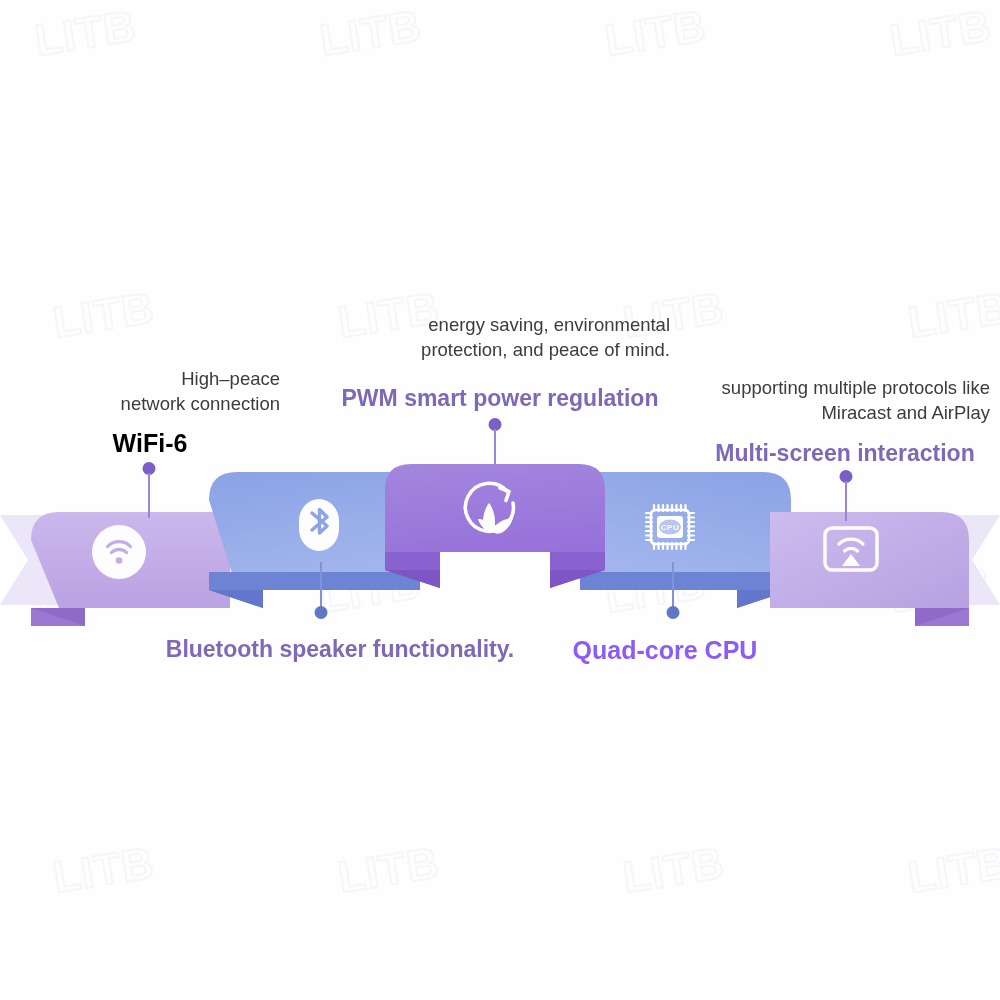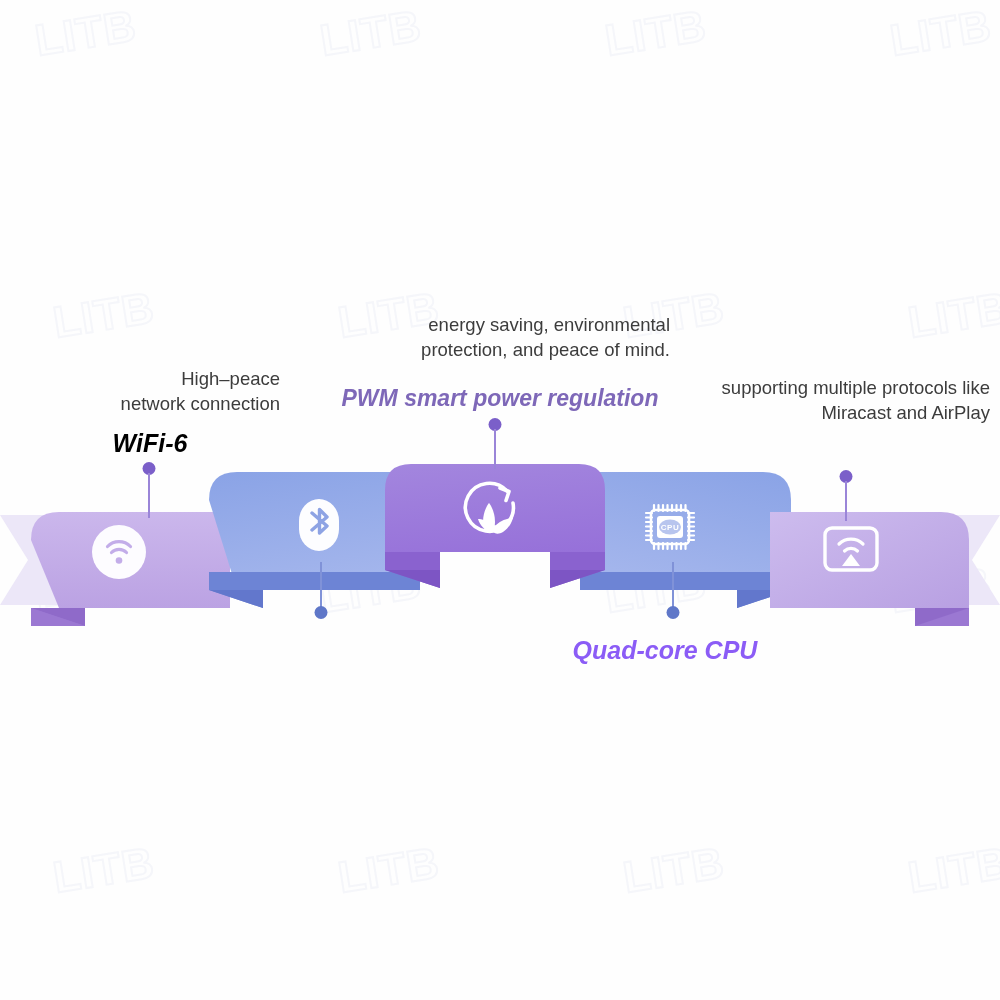--- a/index.html
+++ b/index.html
@@ -60,21 +60,20 @@
     color: #3c3c3c;
     font-size: 18.5px;
     line-height: 25px;
     text-align: right;
   }
   .key {
     position: absolute; z-index: 6;
     font-weight: 700;
     text-align: center;
     white-space: nowrap;
-    font-style: italic;
   }
 
   
   #sub-wifi   { left: 20px;  top: 366px; width: 260px; }
   #key-wifi   { left: 20px;  top: 429px; width: 260px; font-size: 25px; color: #000000; }
 
   #sub-pwm    { left: 330px; top: 312px; width: 340px; }
   #key-pwm    { left: 280px; top: 385px; width: 440px; font-size: 23px; color: #7e68b8; }
 
   #sub-multi  { left: 700px; top: 375px; width: 290px; }
@@ -257,16 +256,18 @@
   <div class="sub" id="sub-pwm">
     <div class="nobr">energy saving, environmental</div>
     <div class="nobr">protection, and peace of mind.</div>
   </div>
   <div class="key" id="key-pwm">PWM smart power regulation</div>
 
   <div class="sub" id="sub-multi">
     <div class="nobr">supporting multiple protocols like</div>
     <div class="nobr">Miracast and AirPlay</div>
   </div>
-
+  <div class="key" id="key-multi">Multi-screen interaction</div>
+
+  <div class="key" id="key-bt">Bluetooth speaker functionality.</div>
   <div class="key" id="key-cpu">Quad-core CPU</div>
 
 </div>
 
 </body></html>

